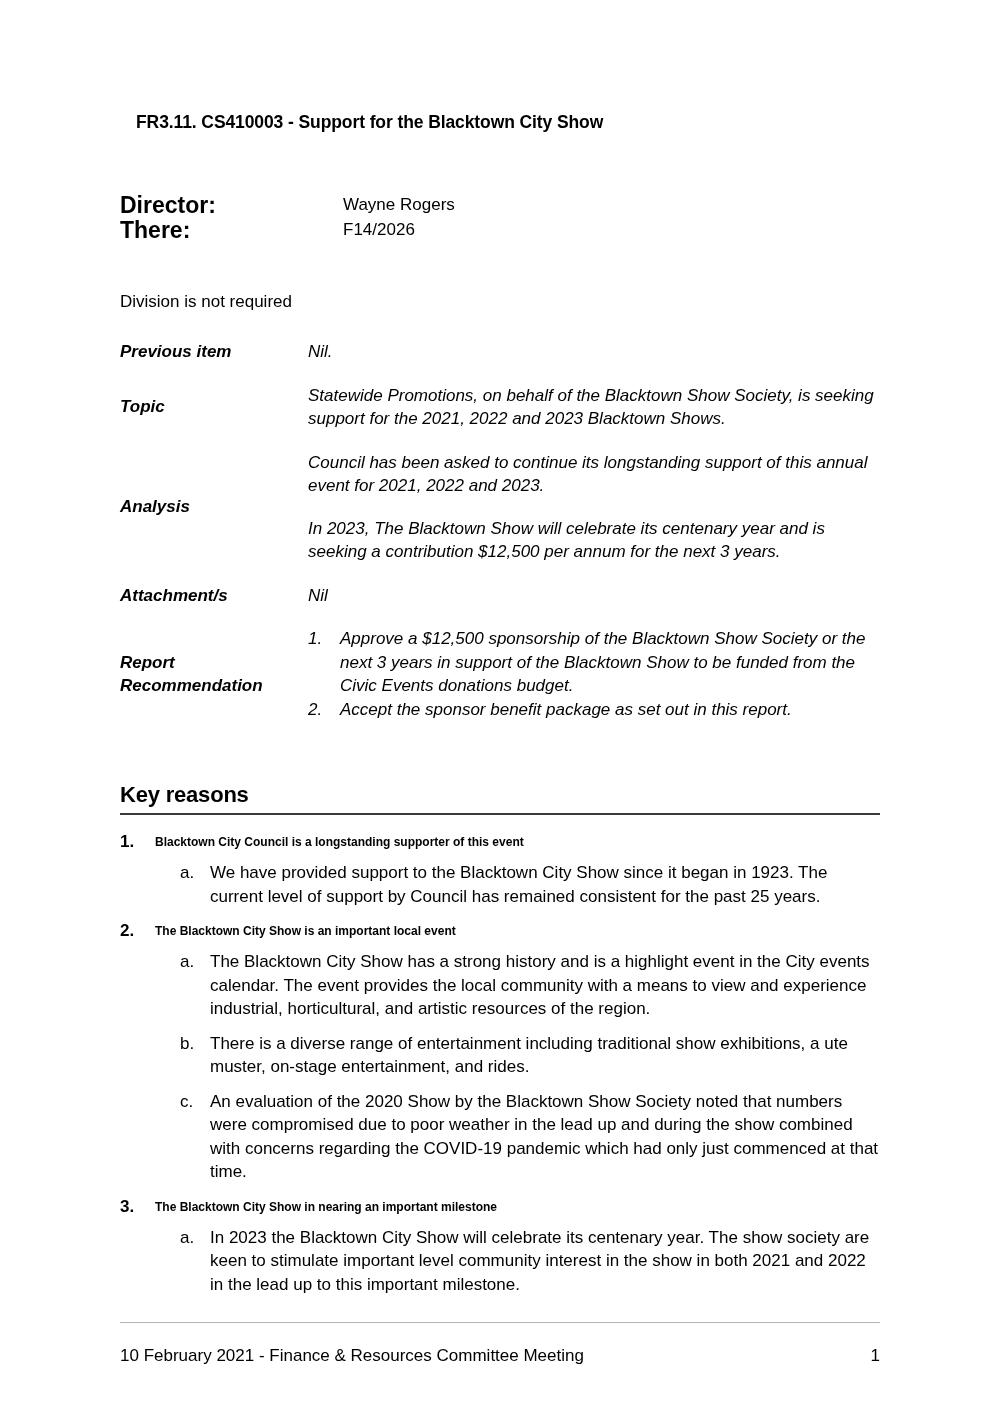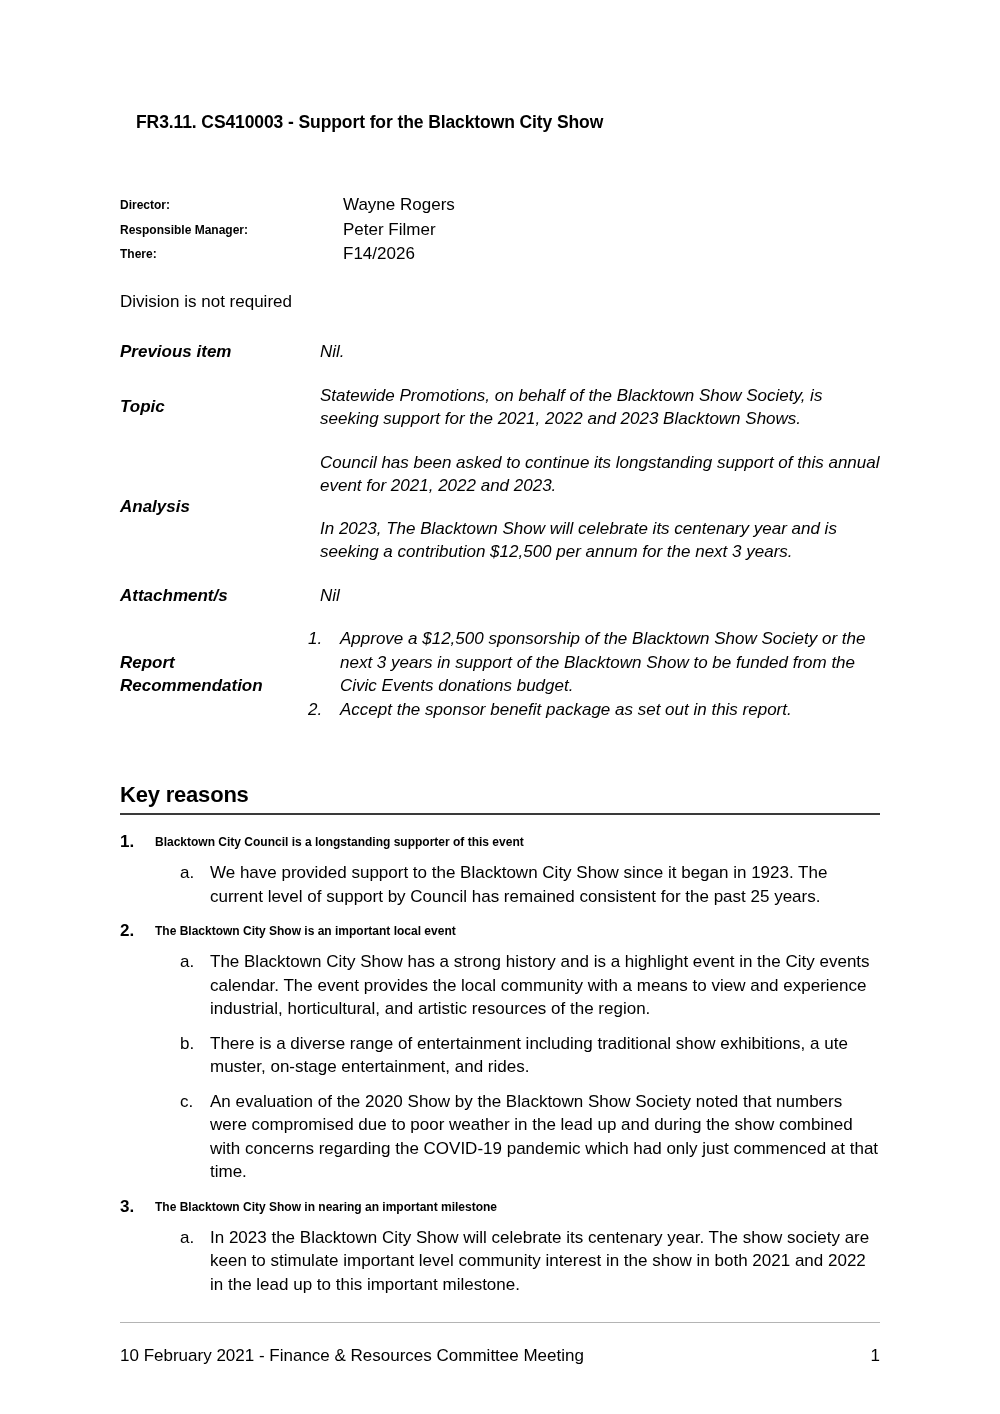--- a/index.html
+++ b/index.html
@@ -43,21 +43,21 @@
     width: 760px;
   }
   .meta-row {
     display: flex;
     align-items: flex-start;
     line-height: 24.5px;
   }
   .meta-label {
     width: 223px;
     flex: 0 0 223px;
-    font-size: 12px;
+    font-size: 23px;
     font-weight: bold;
   }
   .meta-value {
     font-size: 17px;
     font-weight: normal;
   }
 
   
   .division-note {
     position: absolute;
@@ -85,21 +85,21 @@
     font-size: 17px;
     font-weight: bold;
     line-height: 23.5px;
   }
   .field-body {
     flex: 1 1 auto;
     font-size: 17px;
     line-height: 23.5px;
   }
   .field-body p {
-    margin: 0 0 19px 12px;
+    margin: 0 0 19px 0;
   }
   .field-body p:last-child {
     margin-bottom: 0;
   }
 
   
   .rec-list {
     margin: 0;
     padding: 0;
     list-style: none;
@@ -216,24 +216,20 @@
 <body>
 
 <div class="page">
 
   <div class="doc-title">FR3.11. CS410003 - Support for the Blacktown City Show</div>
 
   <div class="meta-block">
     <div class="meta-row">
       <div class="meta-label">Director:</div>
       <div class="meta-value">Wayne Rogers</div>
-    </div>
-    <div class="meta-row">
-      <div class="meta-label">Responsible Manager:</div>
-      <div class="meta-value">Peter Filmer</div>
     </div>
     <div class="meta-row">
       <div class="meta-label">There:</div>
       <div class="meta-value">F14/2026</div>
     </div>
   </div>
 
   <div class="division-note">Division is not required</div>
 
   <div class="fields">

